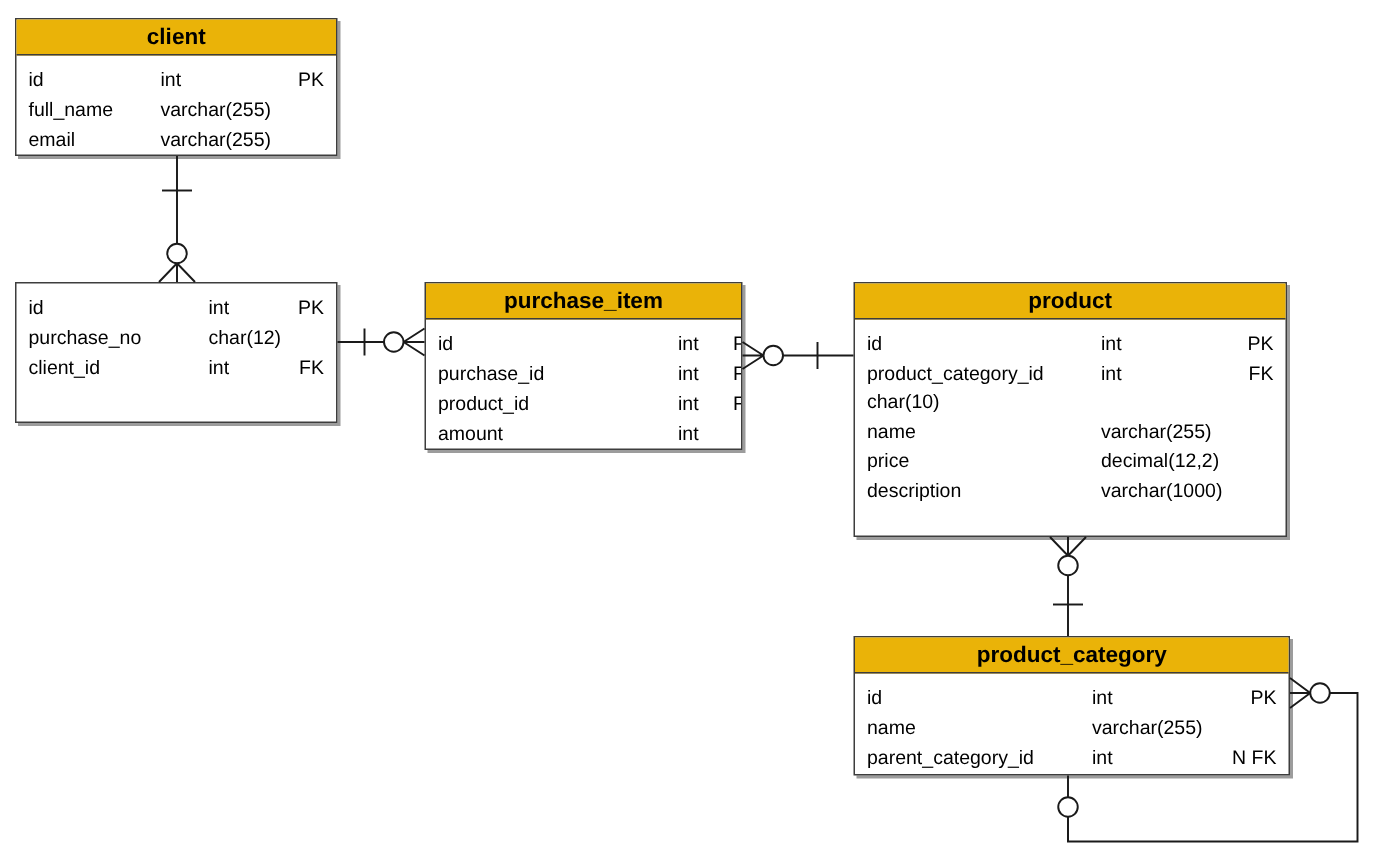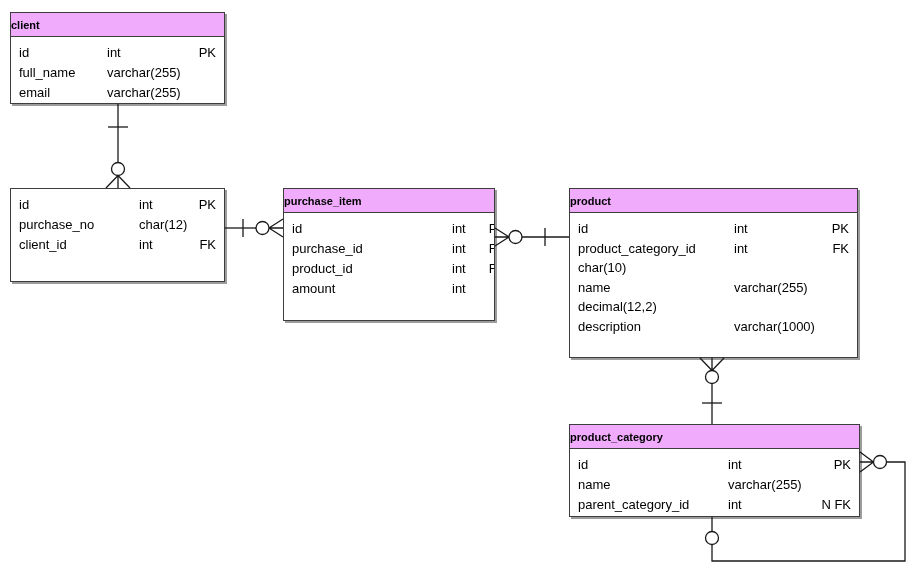--- a/index.html
+++ b/index.html
@@ -6,33 +6,33 @@
   #stage{
     position:relative;width:917px;height:577px;background:#ffffff;
     font-family:"Liberation Sans", sans-serif;color:#000;overflow:hidden;
   }
   .etable{
     position:absolute;background:#fff;border:1.6px solid #3d3d3d;
     box-shadow:2px 2px 0 #9c9c9c;box-sizing:border-box;
     display:flex;flex-direction:column;
   }
   .etable-header{
-    height:23px;flex:0 0 auto;background:#f0abfc;border-bottom:1.5px solid #3d3d3d;
-    display:flex;align-items:center;justify-content:flex-start;
-    font-weight:bold;font-size:11px;
+    height:23px;flex:0 0 auto;background:#eab308;border-bottom:1.5px solid #3d3d3d;
+    display:flex;align-items:center;justify-content:center;
+    font-weight:bold;font-size:15px;
   }
   .etable-body{flex:1;padding:6px 0;overflow:hidden;}
   .erow{display:flex;height:20px;line-height:20px;font-size:13px;padding:0 8px;}
   .c-name{flex:0 0 auto;white-space:nowrap;}
   .c-type{flex:1 1 auto;white-space:nowrap;}
   .c-key{flex:0 0 auto;text-align:right;white-space:nowrap;margin-left:23px;}
 
   #t-client{left:10px;top:12px;width:215px;height:92px;}
   #t-purchase{left:10px;top:188px;width:215px;height:94px;}
-  #t-purchase_item{left:283px;top:188px;width:212px;height:133px;}
+  #t-purchase_item{left:283px;top:188px;width:212px;height:112px;}
   #t-product{left:569px;top:188px;width:289px;height:170px;}
   #t-product_category{left:569px;top:424px;width:291px;height:93px;}
 
   #t-client .c-name{width:88px;}
   #t-purchase .c-name{width:120px;}
   #t-purchase_item .c-name{width:160px;}
   #t-product .c-name{width:156px;}
   #t-product .erow{height:19.5px;line-height:19.5px;}
   #t-product_category .c-name{width:150px;}
 
@@ -134,20 +134,21 @@
         <div class="erow">
           <span class="c-type">char(10)</span>
           <span class="c-key"></span>
         </div>
         <div class="erow">
           <span class="c-name">name</span>
           <span class="c-type">varchar(255)</span>
           <span class="c-key"></span>
         </div>
         <div class="erow">
+          <span class="c-name">price</span>
           <span class="c-type">decimal(12,2)</span>
           <span class="c-key"></span>
         </div>
         <div class="erow">
           <span class="c-name">description</span>
           <span class="c-type">varchar(1000)</span>
           <span class="c-key"></span>
         </div>
       </div>
     </div>

